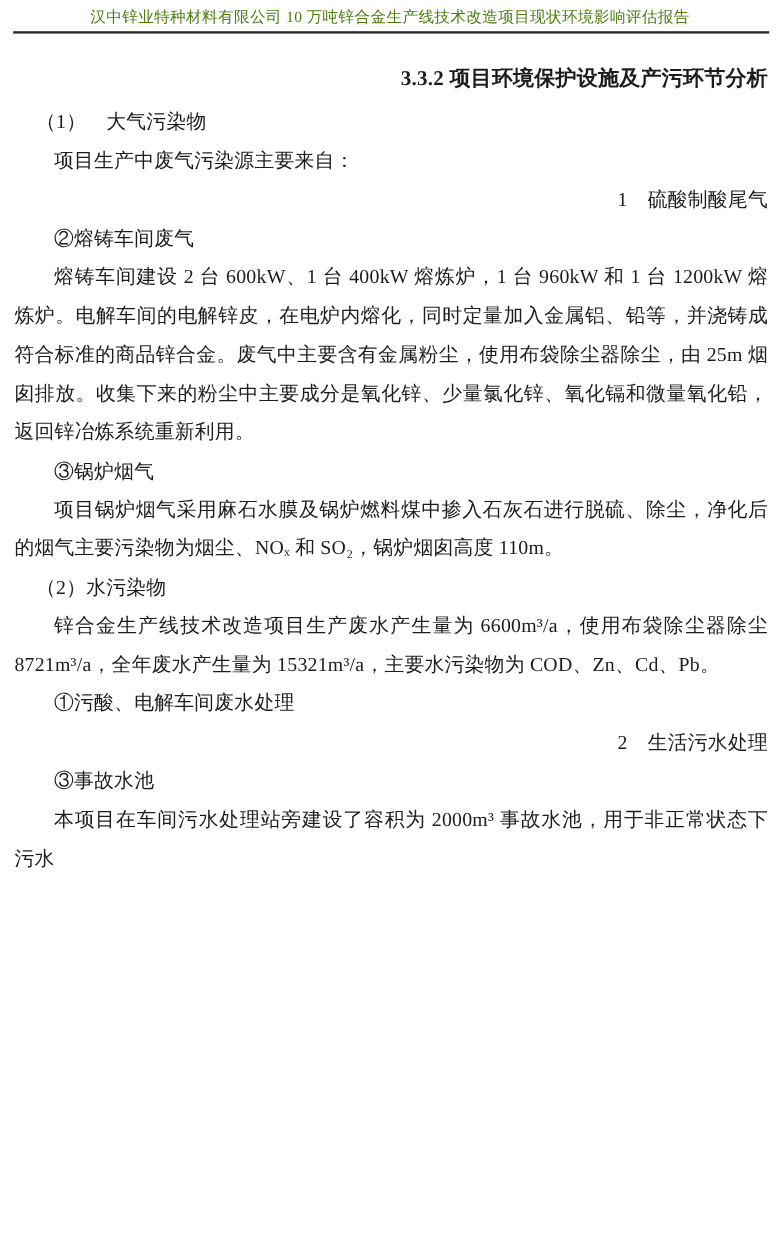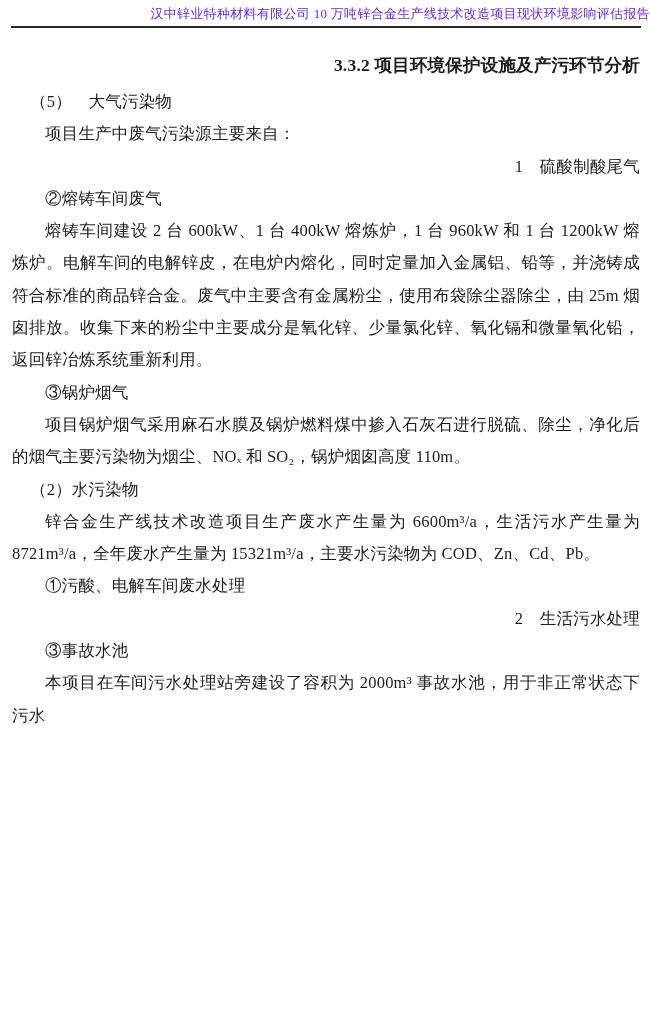--- a/index.html
+++ b/index.html
@@ -12,24 +12,24 @@
     width: 650px;
     height: 1036px;
     background: #ffffff;
     color: #1c1c1c;
     font-family: "Liberation Serif", "DejaVu Serif", serif;
     overflow: hidden;
     box-sizing: border-box;
   }
   .doc-header {
     padding-top: 5px;
-    text-align: right;
+    text-align: center;
     font-size: 13px;
     letter-spacing: 0.3px;
-    color: #6d28d9;
+    color: #4d7c0f;
     line-height: 17px;
   }
   .header-divider {
     border: none;
     border-bottom: 2px solid #2a2a2a;
     margin: 4px 9px 0 11px;
   }
   .doc-body {
     margin: 0;
     padding: 0 10px 0 12px;
@@ -73,38 +73,38 @@
 <div class="page">
 
   <div class="doc-header">汉中锌业特种材料有限公司 10 万吨锌合金生产线技术改造项目现状环境影响评估报告</div>
 
   <hr class="header-divider">
 
   <div class="doc-body">
 
     <h2 class="doc-heading">3.3.2 项目环境保护设施及产污环节分析</h2>
 
-    <p class="p-label">（5）　大气污染物</p>
+    <p class="p-label">（1）　大气污染物</p>
 
     <p class="p-body">项目生产中废气污染源主要来自：</p>
 
     <p class="p-num">1　硫酸制酸尾气</p>
 
 
     <p class="p-circ">②熔铸车间废气</p>
 
     <p class="p-body">熔铸车间建设 2 台 600kW、1 台 400kW 熔炼炉，1 台 960kW 和 1 台 1200kW 熔炼炉。电解车间的电解锌皮，在电炉内熔化，同时定量加入金属铝、铅等，并浇铸成符合标准的商品锌合金。废气中主要含有金属粉尘，使用布袋除尘器除尘，由 25m 烟囱排放。收集下来的粉尘中主要成分是氧化锌、少量氯化锌、氧化镉和微量氧化铅，返回锌冶炼系统重新利用。</p>
 
     <p class="p-circ">③锅炉烟气</p>
 
     <p class="p-body">项目锅炉烟气采用麻石水膜及锅炉燃料煤中掺入石灰石进行脱硫、除尘，净化后的烟气主要污染物为烟尘、NOₓ 和 SO₂，锅炉烟囱高度 110m。</p>
 
     <p class="p-label">（2）水污染物</p>
 
-    <p class="p-body">锌合金生产线技术改造项目生产废水产生量为 6600m³/a，生活污水产生量为 8721m³/a，全年废水产生量为 15321m³/a，主要水污染物为 COD、Zn、Cd、Pb。</p>
+    <p class="p-body">锌合金生产线技术改造项目生产废水产生量为 6600m³/a，使用布袋除尘器除尘 8721m³/a，全年废水产生量为 15321m³/a，主要水污染物为 COD、Zn、Cd、Pb。</p>
 
     <p class="p-circ">①污酸、电解车间废水处理</p>
 
 
     <p class="p-num">2　生活污水处理</p>
 
 
     <p class="p-circ">③事故水池</p>
 
     <p class="p-body">本项目在车间污水处理站旁建设了容积为 2000m³ 事故水池，用于非正常状态下污水</p>

